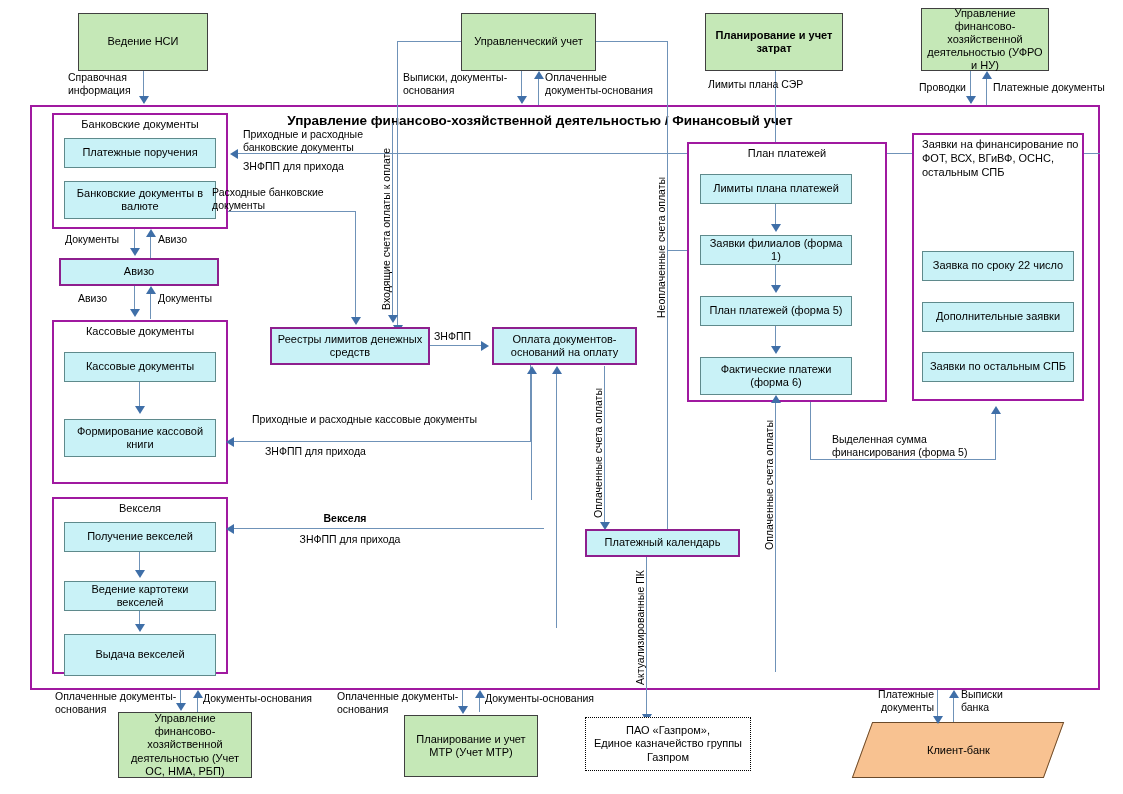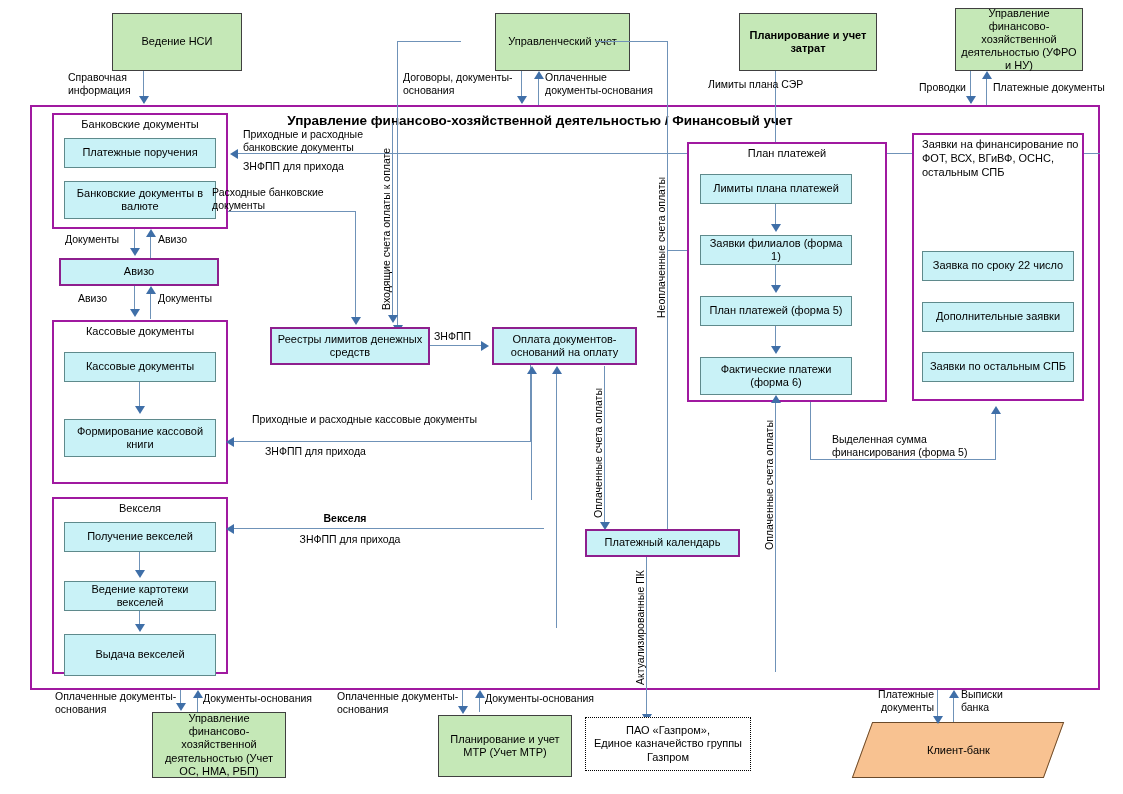--- a/index.html
+++ b/index.html
@@ -7,21 +7,21 @@
   #stage{position:relative;width:1123px;height:794px;overflow:hidden;background:#fff;}
 
   .abs{position:absolute;box-sizing:border-box;}
 
   
   .box{
     display:flex;align-items:center;justify-content:center;text-align:center;
     font-size:11px;color:#000;line-height:1.2;padding:2px 4px;box-sizing:border-box;
   }
   
-  .green{background:#c5e8b7;border:1px solid #404040;margin-left:34px;}
+  .green{background:#c5e8b7;border:1px solid #404040;}
   
   .cyan{background:#c9f2f7;border:1.4px solid #5f8a8c;}
   
   .cyan-p{background:#c9f2f7;border:2px solid #8e1f8e;}
   
   .group{background:#ffffff;border:2px solid #a019a0;}
   .group > .grp-title{
     position:absolute;top:3px;left:0;right:0;text-align:center;
     font-size:11px;color:#000;line-height:1.25;
   }
@@ -89,21 +89,21 @@
   </div>
 
   <div class="abs ln v" style="left:143px;top:71px;height:32px;"></div>
   <div class="abs arw down" style="left:139px;top:96px;"></div>
   <div class="abs lbl" style="left:68px;top:71px;width:80px;">Справочная
 информация</div>
 
   <div class="abs ln h" style="left:397px;top:41px;width:64px;"></div>
   <div class="abs ln v" style="left:397px;top:41px;height:290px;"></div>
   <div class="abs arw down" style="left:393px;top:325px;"></div>
-  <div class="abs lbl" style="left:403px;top:71px;width:130px;">Договоры, документы-
+  <div class="abs lbl" style="left:403px;top:71px;width:130px;">Выписки, документы-
 основания</div>
 
   <div class="abs ln v" style="left:521px;top:71px;height:32px;"></div>
   <div class="abs arw down" style="left:517px;top:96px;"></div>
 
   <div class="abs ln v" style="left:538px;top:79px;height:26px;"></div>
   <div class="abs arw up" style="left:534px;top:71px;"></div>
   <div class="abs lbl" style="left:545px;top:71px;width:120px;">Оплаченные
 документы-основания</div>
 

